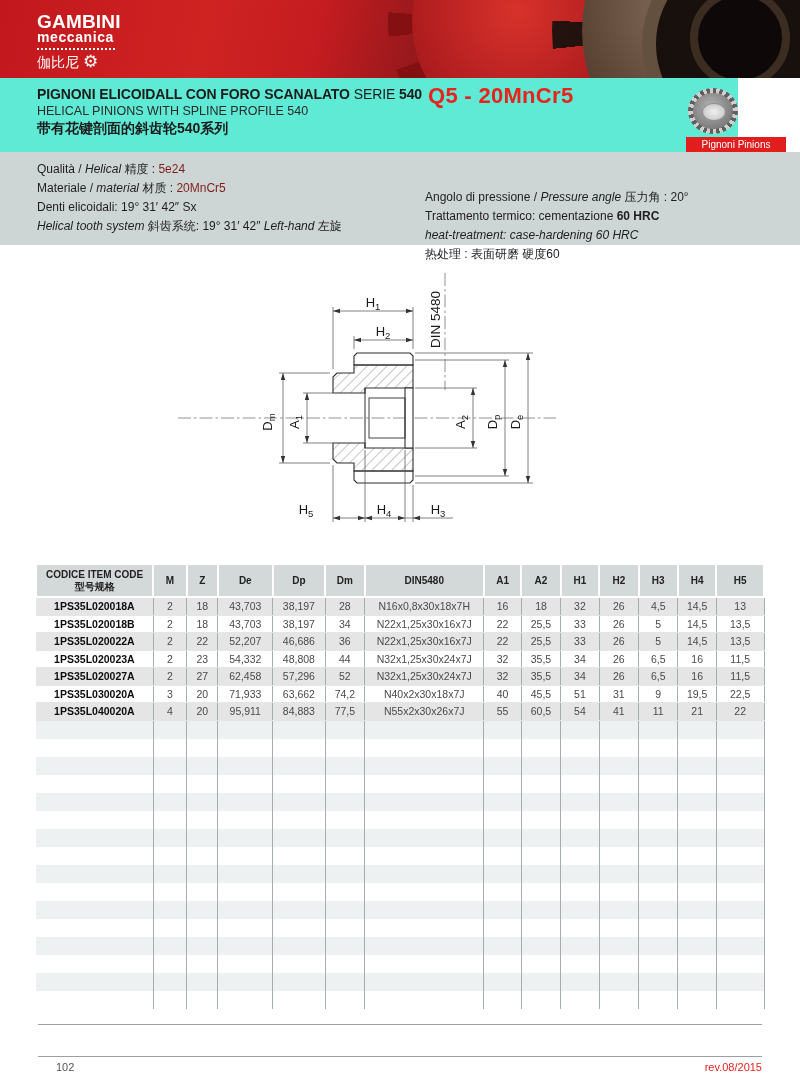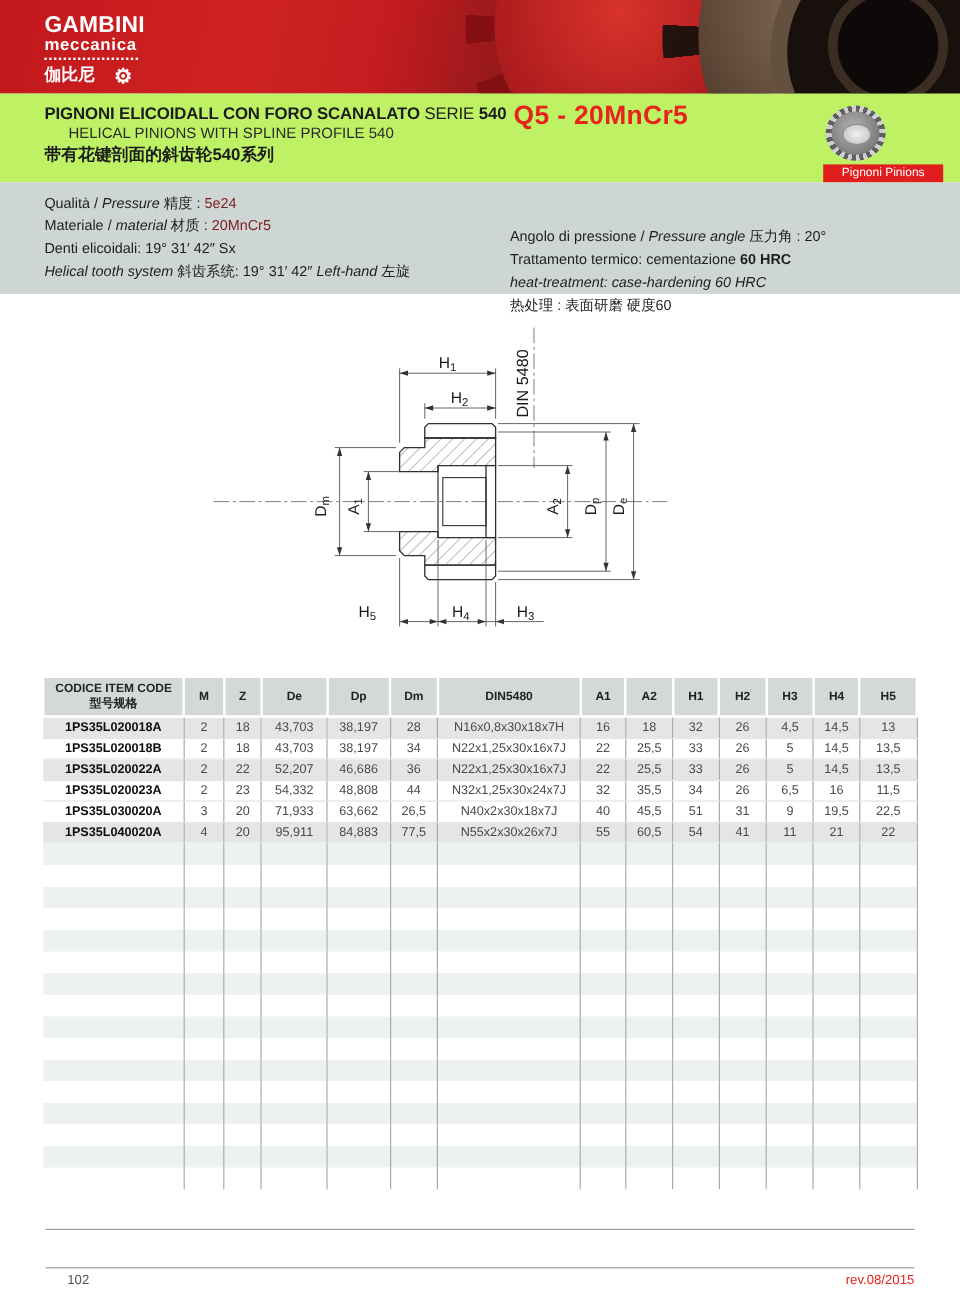--- a/index.html
+++ b/index.html
@@ -18,28 +18,28 @@
             background:repeating-conic-gradient(rgba(28,17,13,.96) 0 9deg,rgba(28,17,13,0) 9deg 22deg);}
   .gd-body{left:582px;top:-120px;width:300px;height:300px;
            background:radial-gradient(circle at 38% 42%,#8a7262 0%,#5d4536 45%,#2c1d15 85%);}
   .gd-ring{left:642px;top:-60px;width:180px;height:180px;background:#17100c;border:14px solid #63503f;}
   .gd-hole{left:690px;top:-12px;width:84px;height:84px;background:#0e0908;border:8px solid #3c2d22;}
 
   .logo{position:absolute;left:37px;top:12px;width:80px;color:#fff;}
   .logo-name{font-size:19px;font-weight:bold;letter-spacing:.2px;line-height:19px;}
   .logo-sub{font-size:14px;font-weight:bold;letter-spacing:.6px;line-height:14px;margin-top:-1px;}
   .logo-div{border-top:2px dotted #fff;margin:4px 0 4px 0;width:78px;}
-  .logo-cn{font-size:14px;font-weight:bold;display:flex;align-items:flex-end;gap:16px;}
+  .logo-cn{font-size:14px;font-weight:normal;display:flex;align-items:flex-start;gap:4px;}
   .gear-glyph{font-size:17px;line-height:16px;}
 
   
-  .title-band{position:absolute;left:0;top:78px;width:800px;height:74px;background:#bef264;}
+  .title-band{position:absolute;left:0;top:78px;width:738px;height:74px;background:#5eead4;}
   .t1{position:absolute;left:37px;top:8px;font-size:14px;color:#1c1c1c;letter-spacing:-0.1px;white-space:nowrap;}
   .t1 .b{font-weight:bold;}
-  .t2{position:absolute;left:37px;top:26px;font-size:12.5px;color:#2a2a2a;margin-left:20px;}
+  .t2{position:absolute;left:37px;top:26px;font-size:12.5px;color:#2a2a2a;}
   .t3{position:absolute;left:37px;top:42px;font-size:14px;color:#1c1c1c;font-weight:bold;}
   .grade{position:absolute;left:428px;top:5px;font-size:22px;font-weight:bold;color:#e8231d;letter-spacing:.3px;}
   .pinion-photo{position:absolute;left:688px;top:10px;width:50px;height:46px;}
   .pp-teeth{left:0;top:0;width:50px;height:46px;
             background:repeating-conic-gradient(#5f5f5f 0 9deg,#cfcfcf 9deg 18deg);}
   .pp-body{left:5px;top:5px;width:40px;height:36px;background:radial-gradient(circle at 45% 40%,#b5b5b5,#7d7d7d 70%,#5a5a5a);}
   .pp-hub{left:14px;top:15px;width:22px;height:16px;border-radius:50%;background:radial-gradient(#f0f0f0,#bdbdbd);border:1px solid #8e8e8e;}
   .pinion-label{position:absolute;left:686px;top:59px;width:100px;height:15px;background:#e21d1d;
                 color:#fff;font-size:10px;line-height:15px;text-align:center;}
 
@@ -114,21 +114,21 @@
     <div class="pinion-photo">
       <div class="g pp-teeth"></div>
       <div class="g pp-body"></div>
       <div class="pp-hub g"></div>
     </div>
     <div class="pinion-label">Pignoni Pinions</div>
   </section>
 
   <section class="info-band">
     <div class="spec-col spec-left" id="spec-left">
-        <div class="spec-line"><span>Qualità / </span><span class="i">Pressure</span><span> 精度 : </span><span class="r">5e24</span></div>
+        <div class="spec-line"><span>Qualità / </span><span class="i">Helical</span><span> 精度 : </span><span class="r">5e24</span></div>
         <div class="spec-line"><span>Materiale / </span><span class="i">material</span><span> 材质 : </span><span class="r">20MnCr5</span></div>
         <div class="spec-line"><span>Denti elicoidali:  19° 31′ 42″  Sx</span></div>
         <div class="spec-line"><span class="i">Helical tooth system</span><span> 斜齿系统:  19° 31′ 42″  </span><span class="i">Left-hand</span><span> 左旋</span></div>
       </div>
     <div class="spec-col spec-right" id="spec-right">
         <div class="spec-line"><span>Angolo di pressione / </span><span class="i">Pressure angle</span><span> 压力角 : 20°</span></div>
         <div class="spec-line"><span>Trattamento termico: cementazione </span><span class="b">60 HRC</span></div>
         <div class="spec-line"><span class="i">heat-treatment: case-hardening 60 HRC</span></div>
         <div class="spec-line"><span>热处理 : 表面研磨 硬度60</span></div>
       </div>
@@ -296,27 +296,43 @@
           <td>44</td>
           <td>N32x1,25x30x24x7J</td>
           <td>32</td>
           <td>35,5</td>
           <td>34</td>
           <td>26</td>
           <td>6,5</td>
           <td>16</td>
           <td>11,5</td>
         </tr>
+        <tr class="data alt">
+          <td class="code">1PS35L020027A</td>
+          <td>2</td>
+          <td>27</td>
+          <td>62,458</td>
+          <td>57,296</td>
+          <td>52</td>
+          <td>N32x1,25x30x24x7J</td>
+          <td>32</td>
+          <td>35,5</td>
+          <td>34</td>
+          <td>26</td>
+          <td>6,5</td>
+          <td>16</td>
+          <td>11,5</td>
+        </tr>
         <tr class="data">
           <td class="code">1PS35L030020A</td>
           <td>3</td>
           <td>20</td>
           <td>71,933</td>
           <td>63,662</td>
-          <td>26,5</td>
+          <td>74,2</td>
           <td>N40x2x30x18x7J</td>
           <td>40</td>
           <td>45,5</td>
           <td>51</td>
           <td>31</td>
           <td>9</td>
           <td>19,5</td>
           <td>22,5</td>
         </tr>
         <tr class="data alt">

